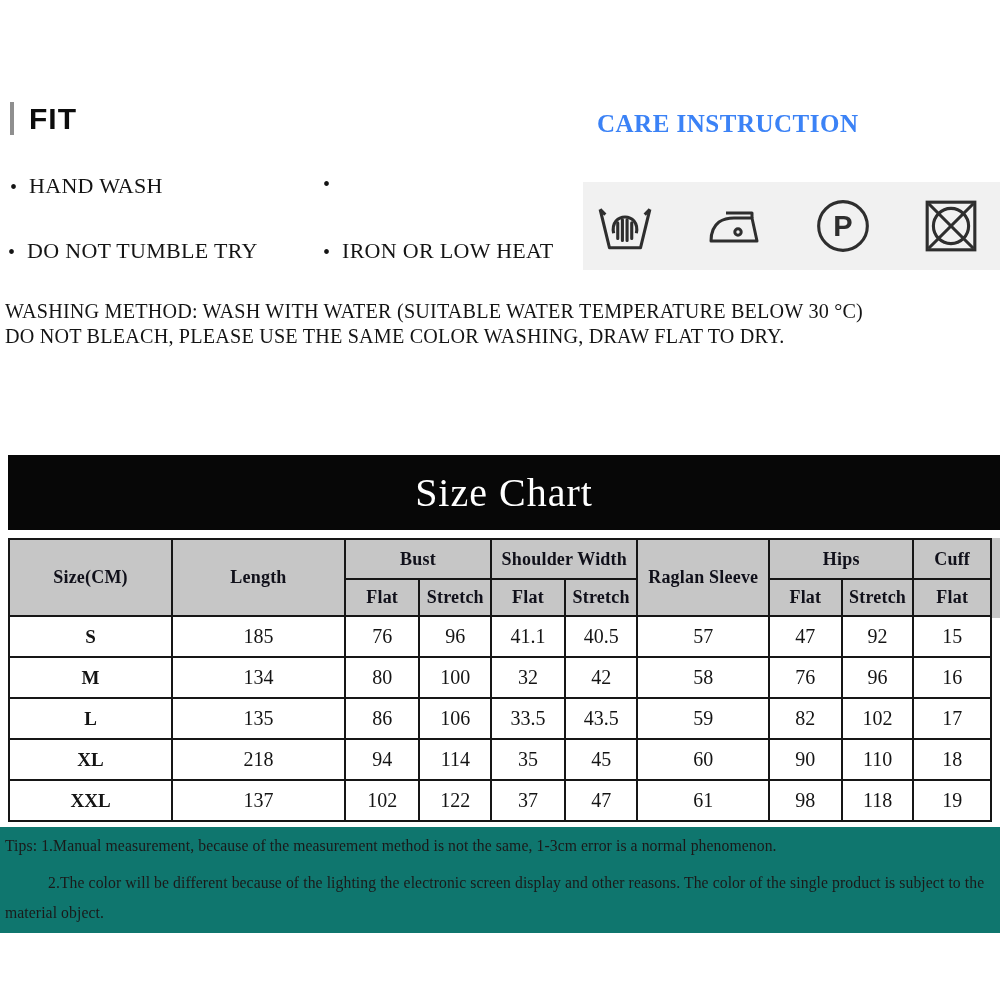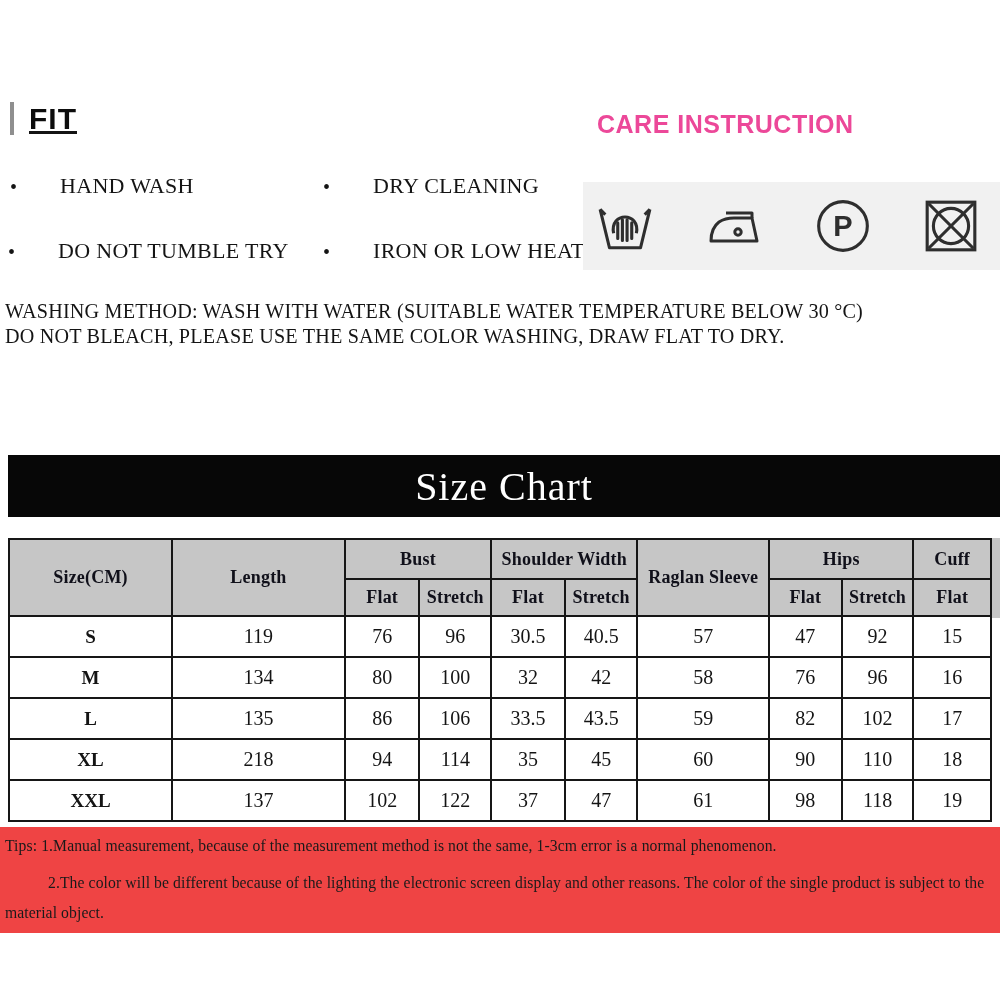--- a/index.html
+++ b/index.html
@@ -7,39 +7,39 @@
   body {
     position:relative;
     background:#ffffff;
     font-family:"Liberation Serif", serif;
     color:#141414;
     overflow:hidden;
   }
   .abs { position:absolute; }
 
   
-  .fit-section { left:10px; top:102px; display:flex; align-items:flex-start;text-decoration:underline; }
+  .fit-section { left:10px; top:102px; display:flex; align-items:flex-start; }
   .fit-bar { width:4px; height:33px; background:#8f8f8f; margin-right:15px; }
   .fit-title {
     font-family:"Liberation Sans", sans-serif;
     font-weight:bold; font-size:30px; letter-spacing:1px; color:#0d0d0d;
   }
 
   
   .care-title {
     left:597px; top:110px;
-    font-family:Liberation Sans, sans-serif;
-    font-weight:bold; font-size:25px; letter-spacing:0.5px; color:#ec4899;
+    font-family:Liberation Serif, serif;
+    font-weight:bold; font-size:25px; letter-spacing:0.5px; color:#3b82f6;
     white-space:nowrap;
   }
 
   
   .bullet-item { display:flex; align-items:center; white-space:nowrap; }
   .bullet-dot { font-size:20px; margin-right:12px; line-height:1; position:relative; top:1px; }
-  .bullet-label { font-size:22px; letter-spacing:0.3px;margin-left:31px; }
+  .bullet-label { font-size:22px; letter-spacing:0.3px; }
   .b-r1c1 { left:10px;  top:173px; }
   .b-r1c2 { left:323px; top:173px; }
   .b-r2c1 { left:8px;   top:238px; }
   .b-r2c2 { left:323px; top:238px; }
 
   
   .icons-strip {
     left:583px; top:182px; width:417px; height:88px;
     background:#f1f1f1;
     display:flex; align-items:center; justify-content:space-between;
@@ -50,21 +50,21 @@
   
   .washing-note {
     left:5px; top:299px; width:1040px;
     font-size:21px; line-height:25px; letter-spacing:0.2px;
     transform:scaleX(0.96); transform-origin:0 0;
     white-space:nowrap;
   }
 
   
   .chart-banner {
-    left:8px; top:455px; width:992px; height:62px;
+    left:8px; top:455px; width:992px; height:75px;
     background:#070707;
     display:flex; align-items:center; justify-content:center;
   }
   .chart-banner-title {
     color:#ffffff; font-size:40px; letter-spacing:1px;
     font-family:"Liberation Serif", serif;
   }
   .header-bleed { left:992px; top:538px; width:8px; height:80px; background:#c6c6c6; }
 
   
@@ -80,21 +80,21 @@
   .size-table thead th {
     background:#c6c6c6; font-weight:bold; font-size:18px; color:#10101a;
     letter-spacing:0.2px;
   }
   .size-table .h1 th { height:40px; }
   .size-table .h2 th { height:37px; }
   .size-table tbody td { background:#ffffff; height:41px; font-size:20px; }
   .size-table tbody td.size-col { font-weight:bold; font-size:19px; }
 
   
-  .tips-panel { left:0; top:827px; width:1000px; height:106px; background:#ef4444; }
+  .tips-panel { left:0; top:827px; width:1000px; height:106px; background:#0f766e; }
   .tips-line {
     position:absolute; white-space:nowrap;
     font-size:16.5px; color:#1a1a1a; letter-spacing:0.1px;
     transform:scaleX(0.95); transform-origin:0 0; width:1100px;
   }
   .tips-l1 { left:5px;  top:9px; }
   .tips-l2 { left:48px; top:46px; }
   .tips-l3 { left:5px;  top:76px; }
 </style>
 </head>
@@ -106,21 +106,20 @@
 </div>
 
 <div class="abs care-title">CARE INSTRUCTION</div>
 
 <div class="abs bullet-item b-r1c1">
   <span class="bullet-dot">•</span>
   <span class="bullet-label">HAND WASH</span>
 </div>
 <div class="abs bullet-item b-r1c2">
   <span class="bullet-dot">•</span>
-  <span class="bullet-label">DRY CLEANING</span>
 </div>
 <div class="abs bullet-item b-r2c1">
   <span class="bullet-dot">•</span>
   <span class="bullet-label">DO NOT TUMBLE TRY</span>
 </div>
 <div class="abs bullet-item b-r2c2">
   <span class="bullet-dot">•</span>
   <span class="bullet-label">IRON OR LOW HEAT</span>
 </div>
 
@@ -187,24 +186,24 @@
         <th>Flat</th>
         <th>Stretch</th>
         <th>Flat</th>
         <th>Stretch</th>
         <th>Flat</th>
       </tr>
     </thead>
     <tbody id="size-rows">
         <tr>
           <td class="size-col">S</td>
-          <td>119</td>
+          <td>185</td>
           <td>76</td>
           <td>96</td>
-          <td>30.5</td>
+          <td>41.1</td>
           <td>40.5</td>
           <td>57</td>
           <td>47</td>
           <td>92</td>
           <td>15</td>
         </tr>
         <tr>
           <td class="size-col">M</td>
           <td>134</td>
           <td>80</td>

